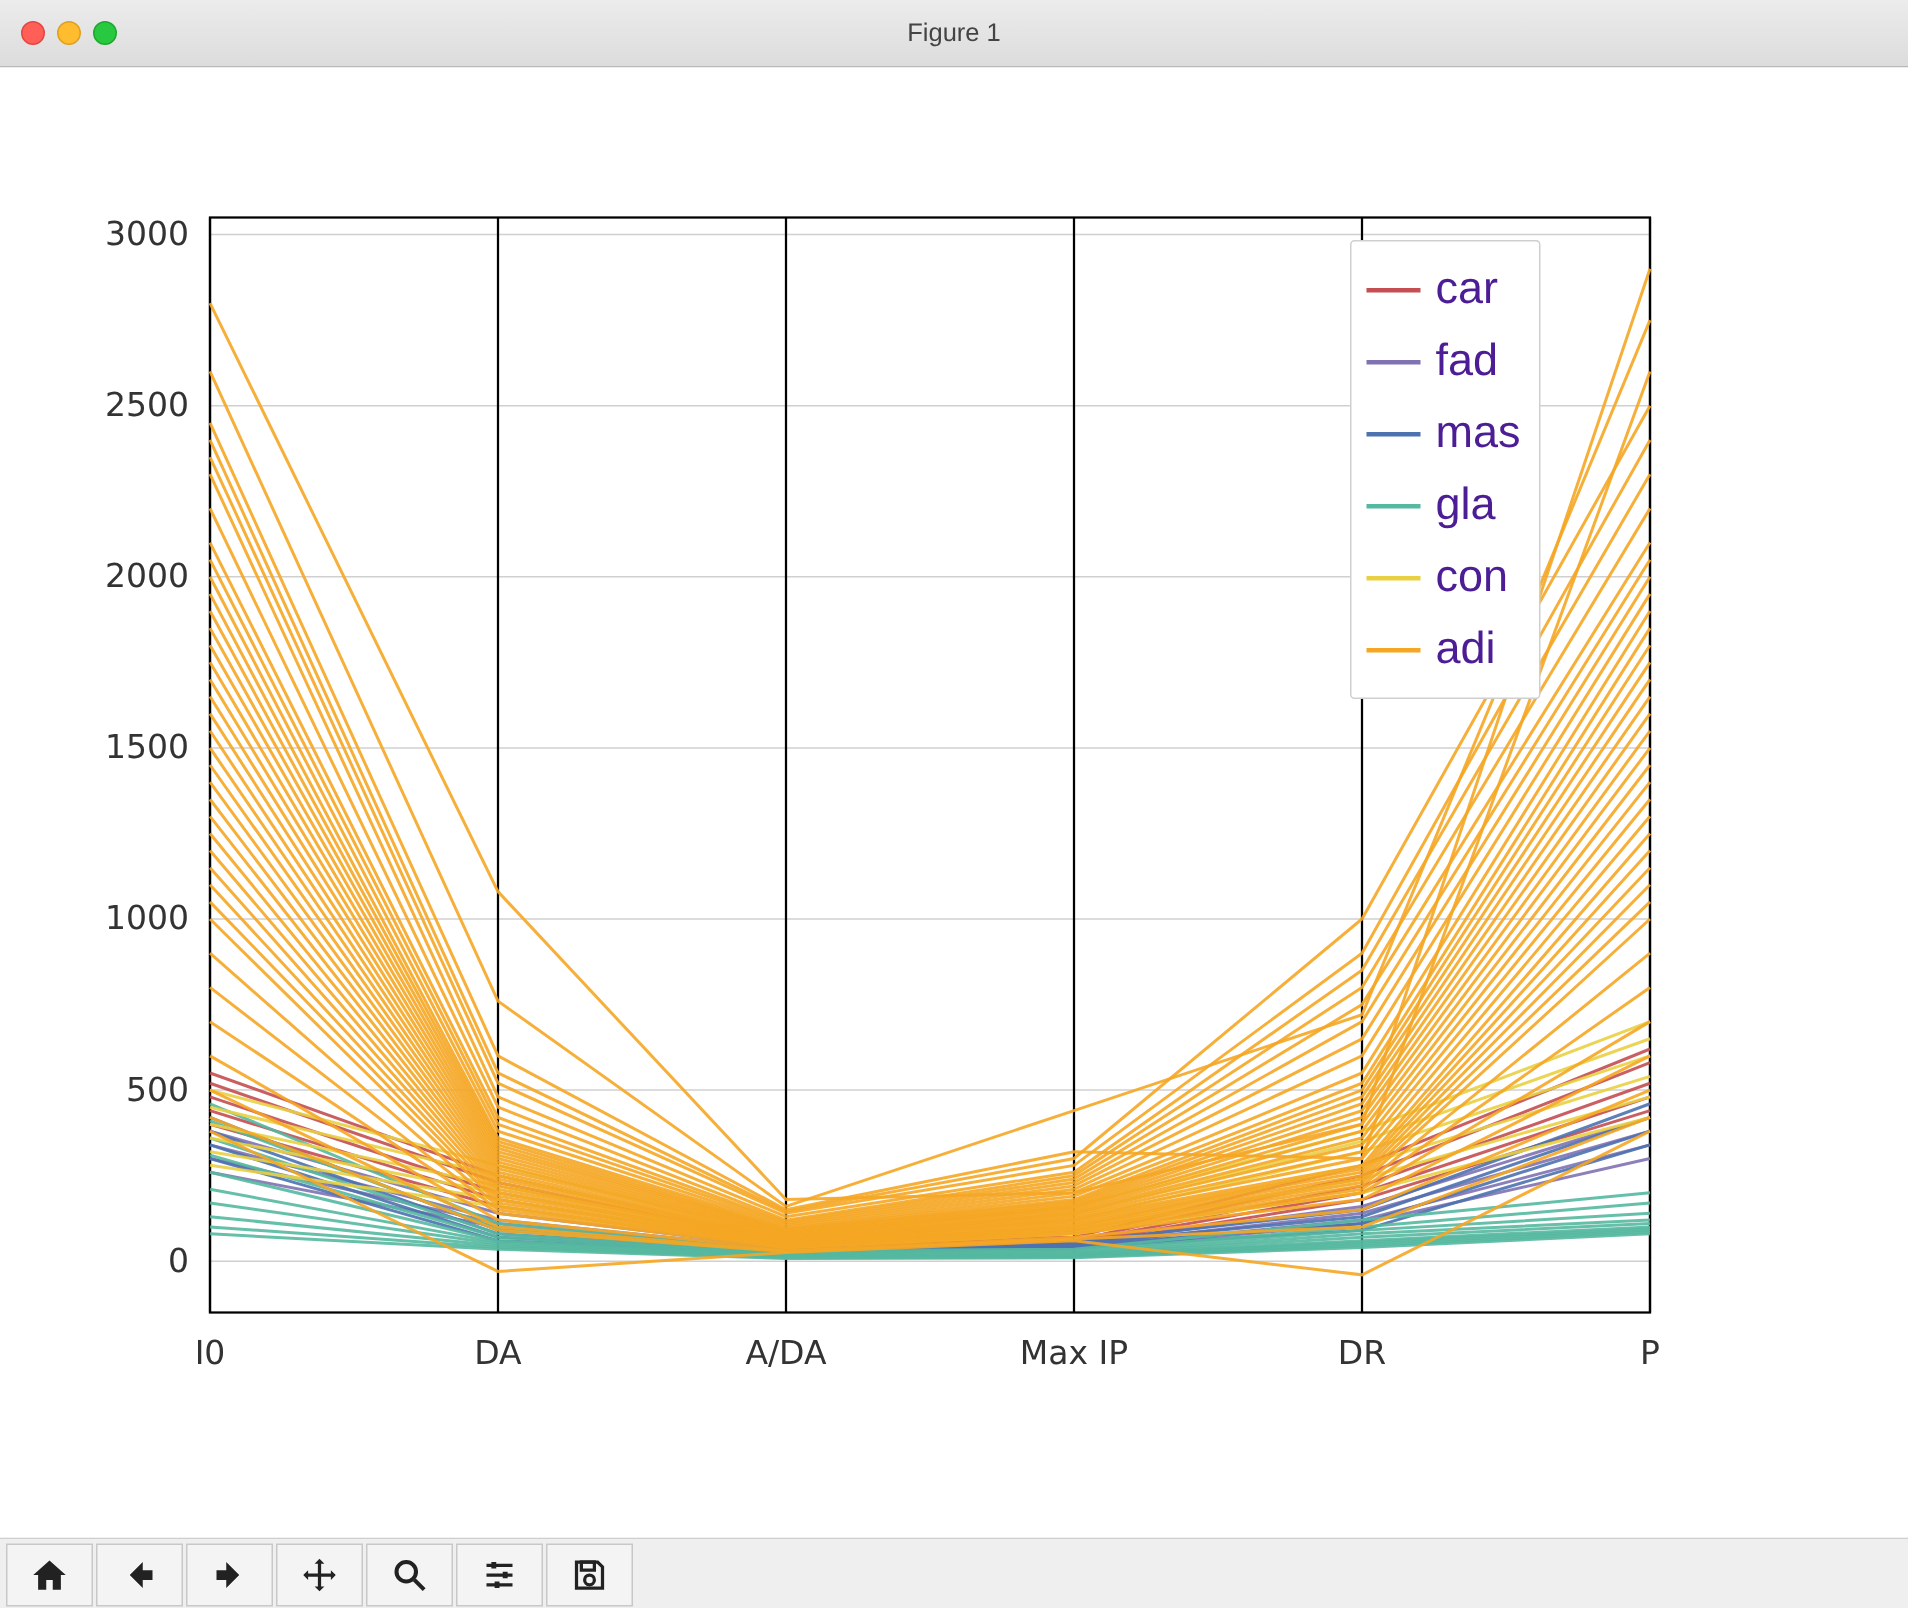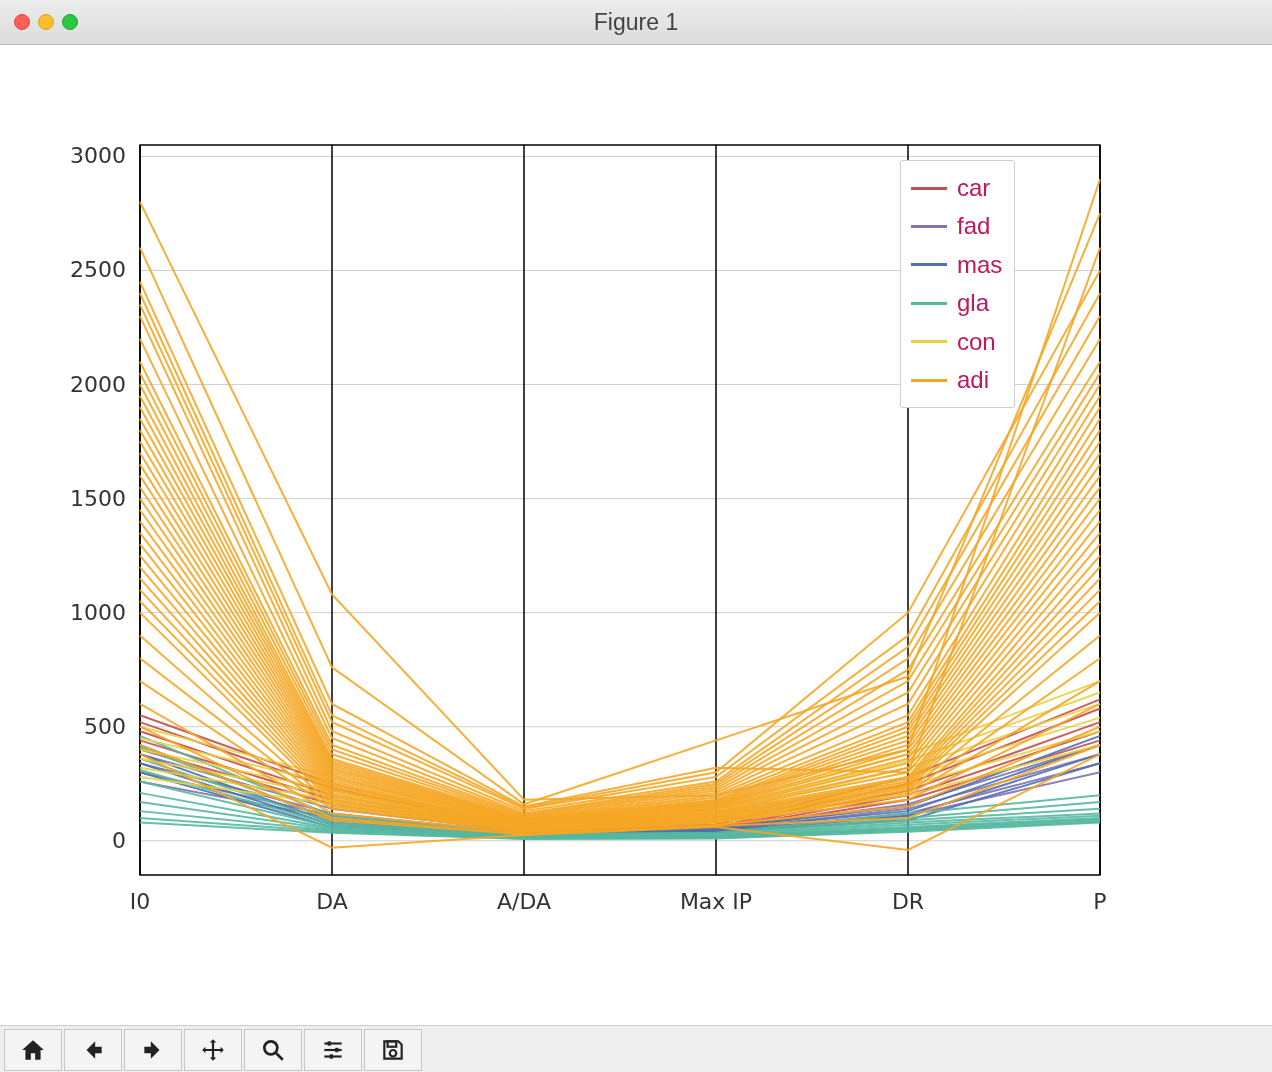--- a/index.html
+++ b/index.html
@@ -29,21 +29,21 @@
     height: 14px;
     border-radius: 50%;
   }
   .tl.red    { background: #ff5f57; border: 0.5px solid #e1483f; }
   .tl.yellow { background: #febc2e; border: 0.5px solid #e0a020; }
   .tl.green  { background: #28c840; border: 0.5px solid #1fa82f; }
   .title {
     position: absolute;
     left: 0; right: 0;
     text-align: center;
-    font-size: 23px;
+    font-size: 17px;
     color: #444;
     pointer-events: none;
   }
   .figure-area {
     position: relative;
     width: 1272px;
     height: 980px;
     background: #fff;
   }
   svg.plot {
@@ -75,22 +75,22 @@
     position: absolute;
     border: 1px solid #cfcfcf;
     border-radius: 3px;
     background: #fff;
     padding: 8px 12px 8px 10px;
   }
   .legend-row {
     display: flex;
     align-items: center;
     gap: 10px;
-    font-size: 24px;
-    color: #be185d;
+    font-size: 30px;
+    color: #4c1d95;
     line-height: 1.6;
   }
   .legend-swatch {
     width: 36px;
     height: 3px;
   }
   .axis-text {
     font-size: 22px;
     fill: #333;
     font-family: "DejaVu Sans", Arial, sans-serif;

